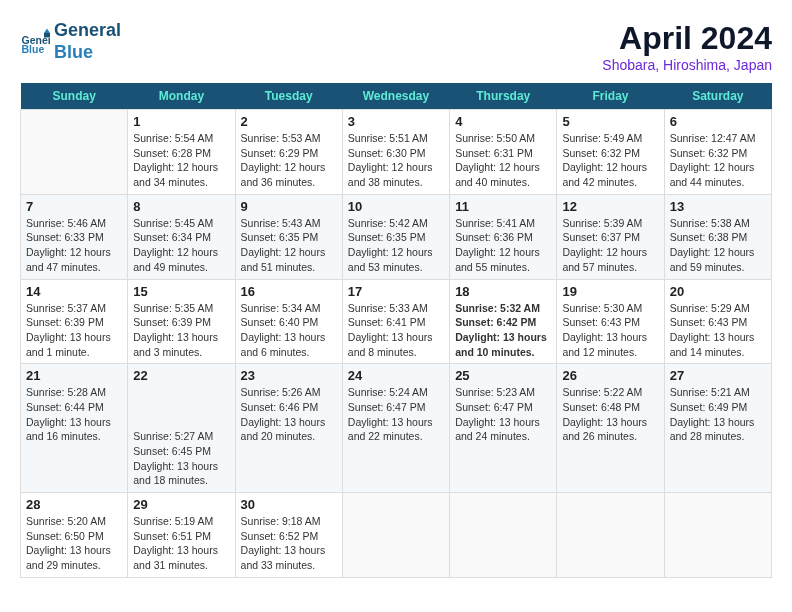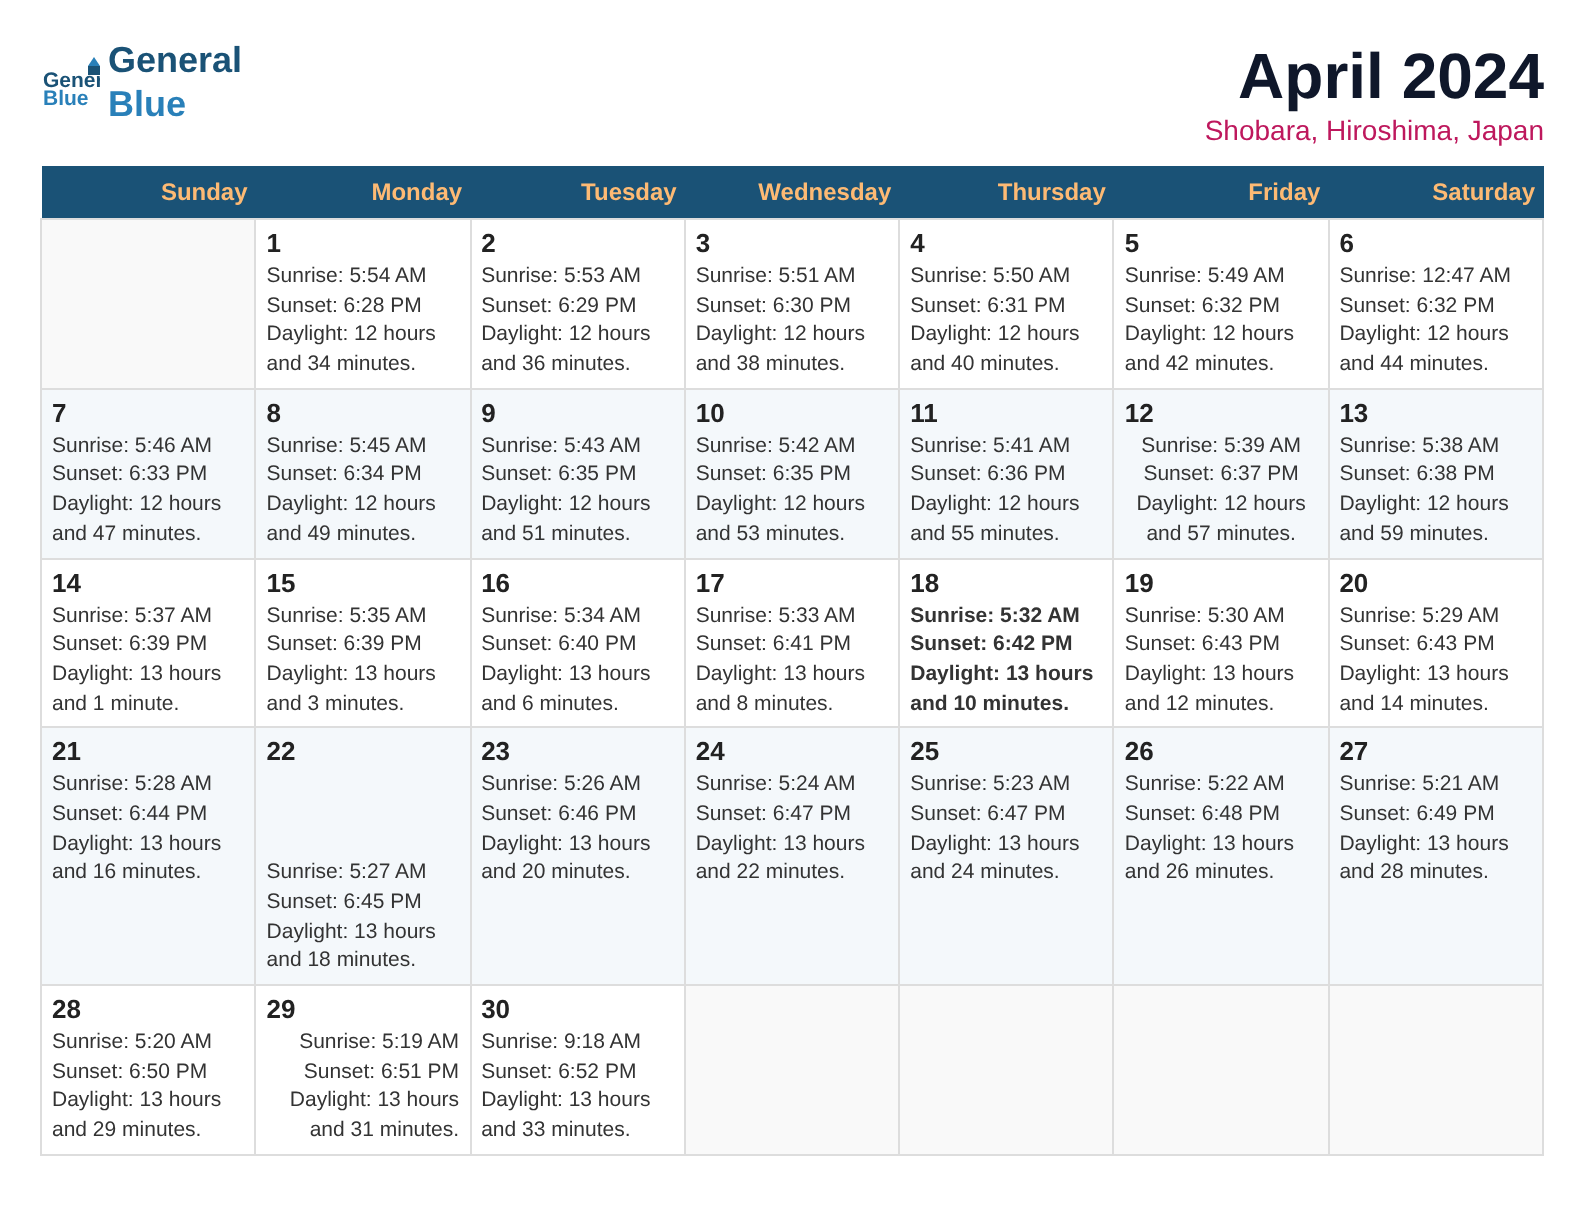--- a/index.html
+++ b/index.html
@@ -37,32 +37,32 @@
     .title-block {
       text-align: right;
     }
     .month-title {
       font-size: 32px;
       font-weight: bold;
       color: #0f172a;
     }
     .subtitle {
       font-size: 14px;
-      color: #be185d;
+      color: #6d28d9;
     }
     table {
       width: 100%;
       border-collapse: collapse;
       font-size: 11px;
     }
     thead tr th {
       background-color: #1a5276;
-      color: #fdba74;
+      color: #5eead4;
       padding: 6px 4px;
-      text-align: right;
+      text-align: center;
       font-size: 12px;
       font-weight: bold;
     }
     tbody tr td {
       border: 1px solid #ddd;
       vertical-align: top;
       padding: 4px 5px;
       height: 80px;
       width: 107px;
     }
@@ -201,21 +201,21 @@
         </td>
         <td>
           <span class="day-number">11</span>
           <div class="day-info" style="white-space: pre-line;">Sunrise: 5:41 AM
 Sunset: 6:36 PM
 Daylight: 12 hours
 and 55 minutes.</div>
         </td>
         <td>
           <span class="day-number">12</span>
-          <div class="day-info" style="white-space: pre-line; text-align: center;">Sunrise: 5:39 AM
+          <div class="day-info" style="white-space: pre-line;">Sunrise: 5:39 AM
 Sunset: 6:37 PM
 Daylight: 12 hours
 and 57 minutes.</div>
         </td>
         <td>
           <span class="day-number">13</span>
           <div class="day-info" style="white-space: pre-line;">Sunrise: 5:38 AM
 Sunset: 6:38 PM
 Daylight: 12 hours
 and 59 minutes.</div>
@@ -326,21 +326,21 @@
       <tr>
         <td>
           <span class="day-number">28</span>
           <div class="day-info" style="white-space: pre-line;">Sunrise: 5:20 AM
 Sunset: 6:50 PM
 Daylight: 13 hours
 and 29 minutes.</div>
         </td>
         <td>
           <span class="day-number">29</span>
-          <div class="day-info" style="white-space: pre-line; text-align: right;">Sunrise: 5:19 AM
+          <div class="day-info" style="white-space: pre-line;">Sunrise: 5:19 AM
 Sunset: 6:51 PM
 Daylight: 13 hours
 and 31 minutes.</div>
         </td>
         <td>
           <span class="day-number">30</span>
           <div class="day-info" style="white-space: pre-line;">Sunrise: 9:18 AM
 Sunset: 6:52 PM
 Daylight: 13 hours
 and 33 minutes.</div>

